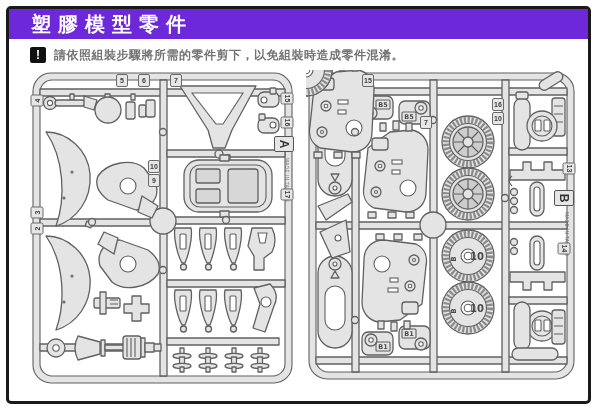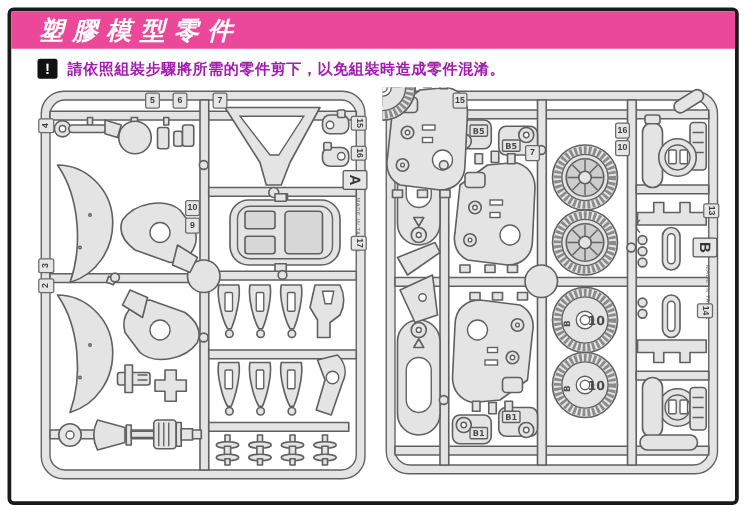--- a/index.html
+++ b/index.html
@@ -1,22 +1,22 @@
 <!DOCTYPE html>
 <html><head>
 <meta charset="utf-8">
 <style>
   html,body{margin:0;padding:0;}
   body{width:600px;height:409px;background:#ffffff;font-family:"Liberation Sans",sans-serif;position:relative;overflow:hidden;}
   .sheet{position:absolute;left:6px;top:6px;width:579px;height:392px;border:3px solid #1a1a1a;border-radius:5px;background:#fff;}
-  .titlebar{height:30px;background:#ec4899;display:flex;align-items:center;padding-left:22px;font-style:italic;}
+  .titlebar{height:30px;background:#6d28d9;display:flex;align-items:center;padding-left:22px;}
   .title{color:#fff;font-size:20px;font-weight:bold;letter-spacing:7px;}
   .notice{display:flex;align-items:center;gap:8px;margin:7px 0 0 21px;height:18px;}
   .bang{width:16px;height:16px;background:#111;color:#fff;font-weight:bold;font-size:12px;line-height:16px;text-align:center;border-radius:2px;flex:0 0 auto;}
-  .ntext{font-size:12px;font-weight:600;color:#a21caf;letter-spacing:0.5px;}
+  .ntext{font-size:12px;font-weight:600;color:#737373;letter-spacing:0.5px;}
   .sprues{display:flex;gap:10px;margin:6px 0 0 21px;}
   .panel{position:relative;}
   .panel.a{width:266px;height:316px;}
   .panel.b{width:272px;height:312px;}
   .panel svg{position:absolute;left:0;top:0;}
   
   .p{fill:#e4e4e4;stroke:#606060;stroke-width:1.3;stroke-linejoin:round;}
   .h{fill:#ffffff;stroke:#606060;stroke-width:1.1;}
   .ln{fill:none;stroke:#606060;stroke-width:1.1;}
   .band{fill:none;stroke:#e4e4e4;stroke-width:7;}

